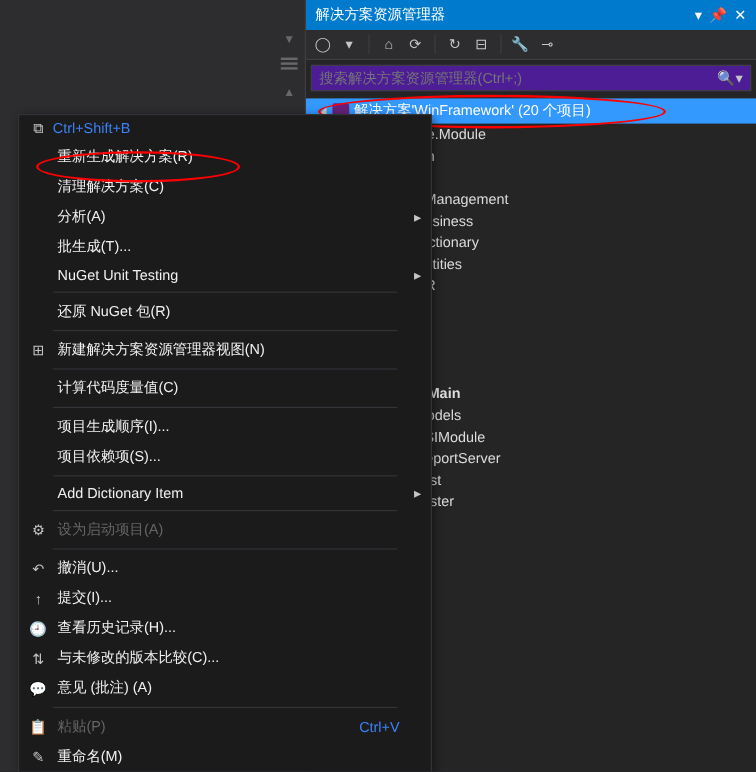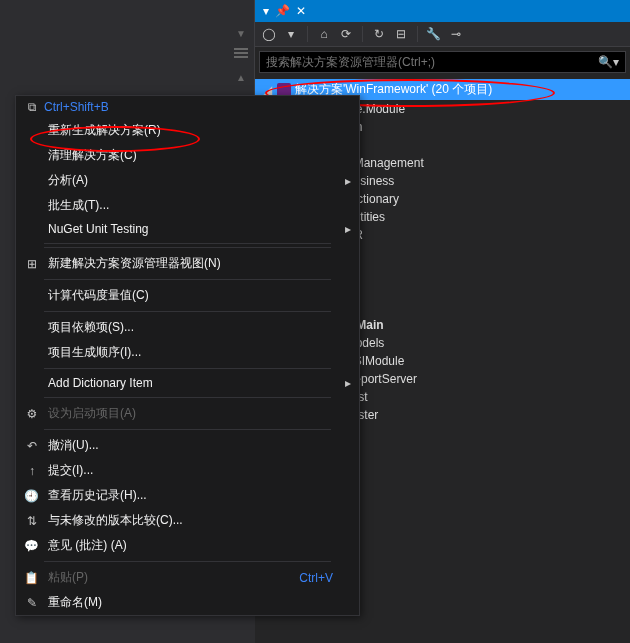--- a/index.html
+++ b/index.html
@@ -4,21 +4,21 @@
 <style>
   * { margin:0; padding:0; box-sizing:border-box; font-family:"Microsoft YaHei","Segoe UI",sans-serif; font-size:12px; }
   body { background:#2d2d30; color:#f1f1f1; width:630px; height:643px; overflow:hidden; position:relative; }
   .panel { position:absolute; top:0; right:0; left:255px; bottom:0; background:#252526; display:flex; flex-direction:column; }
   .panel-title { background:#007acc; color:#fff; padding:4px 8px; display:flex; align-items:center; justify-content:space-between; }
   .panel-title .title-text { flex:1; }
   .panel-title .title-icons { display:flex; gap:6px; }
   .toolbar { background:#2d2d30; padding:4px 6px; display:flex; align-items:center; gap:6px; border-bottom:1px solid #3e3e42; }
   .toolbar .sep { width:1px; height:16px; background:#3e3e42; margin:0 2px; }
   .toolbar .ico { width:16px; height:16px; display:flex; align-items:center; justify-content:center; color:#c5c5c5; }
-  .searchbar { background:#000000; border:1px solid #3e3e42; padding:3px 6px; margin:4px; display:flex; align-items:center; }
+  .searchbar { background:#4c1d95; border:1px solid #3e3e42; padding:3px 6px; margin:4px; display:flex; align-items:center; }
   .searchbar input { flex:1; background:transparent; border:none; color:#b4b4b4; outline:none; }
   .tree { flex:1; overflow:auto; padding-top:2px; }
   .tree-node { padding:2px 4px; white-space:nowrap; display:flex; align-items:center; gap:4px; }
   .tree-node.root { background:#3399ff; color:#fff; padding-left:8px; }
   .tree-node.child { padding-left:30px; color:#dcdcdc; }
   .tree-node.bold { font-weight:bold; }
   .tree-node .arrow { width:10px; display:inline-block; color:#c5c5c5; }
   .proj-ico { width:14px; height:14px; background:#68217a; display:inline-block; border-radius:2px; }
   .root-circle { position:absolute; top:79px; left:265px; width:290px; height:28px; border:2px solid red; border-radius:50%/50%; pointer-events:none; }
   .ctx-menu { position:absolute; top:95px; left:15px; width:345px; background:#1b1b1c; border:1px solid #333337; box-shadow:2px 2px 8px rgba(0,0,0,0.5); }
@@ -43,20 +43,21 @@
       <div></div>
       <div></div>
       <div></div>
     </div>
   <span class="vchev" style="top:28px;">▼</span>
   <span class="vchev" style="top:72px;">▲</span>
 </div>
 
 <div class="panel">
   <div class="panel-title">
+    <span class="title-text">解决方案资源管理器</span>
     <span class="title-icons">
       <span>▾</span>
       <span>📌</span>
       <span>✕</span>
     </span>
   </div>
   <div class="toolbar">
     <span class="ico">◯</span>
     <span class="ico">▾</span>
     <span class="sep"></span>
@@ -134,44 +135,50 @@
       <span class="shortcut-col"></span>
       <span class="arrow-col"></span>
     </div>
     <div class="ctx-item">
       <span class="icon-col"></span>
       <span class="label-col">NuGet Unit Testing</span>
       <span class="shortcut-col"></span>
       <span class="arrow-col">▸</span>
     </div>
     <div class="ctx-sep"></div>
+    <div class="ctx-item">
+      <span class="icon-col"></span>
+      <span class="label-col">还原 NuGet 包(R)</span>
+      <span class="shortcut-col"></span>
+      <span class="arrow-col"></span>
+    </div>
     <div class="ctx-sep"></div>
     <div class="ctx-item">
       <span class="icon-col">⊞</span>
       <span class="label-col">新建解决方案资源管理器视图(N)</span>
       <span class="shortcut-col"></span>
       <span class="arrow-col"></span>
     </div>
     <div class="ctx-sep"></div>
     <div class="ctx-item">
       <span class="icon-col"></span>
       <span class="label-col">计算代码度量值(C)</span>
       <span class="shortcut-col"></span>
       <span class="arrow-col"></span>
     </div>
     <div class="ctx-sep"></div>
     <div class="ctx-item">
       <span class="icon-col"></span>
+      <span class="label-col">项目生成顺序(I)...</span>
+      <span class="shortcut-col"></span>
+      <span class="arrow-col"></span>
+    </div>
+    <div class="ctx-item">
+      <span class="icon-col"></span>
       <span class="label-col">项目依赖项(S)...</span>
-      <span class="shortcut-col"></span>
-      <span class="arrow-col"></span>
-    </div>
-    <div class="ctx-item">
-      <span class="icon-col"></span>
-      <span class="label-col">项目生成顺序(I)...</span>
       <span class="shortcut-col"></span>
       <span class="arrow-col"></span>
     </div>
     <div class="ctx-sep"></div>
     <div class="ctx-item">
       <span class="icon-col"></span>
       <span class="label-col">Add Dictionary Item</span>
       <span class="shortcut-col"></span>
       <span class="arrow-col">▸</span>
     </div>

